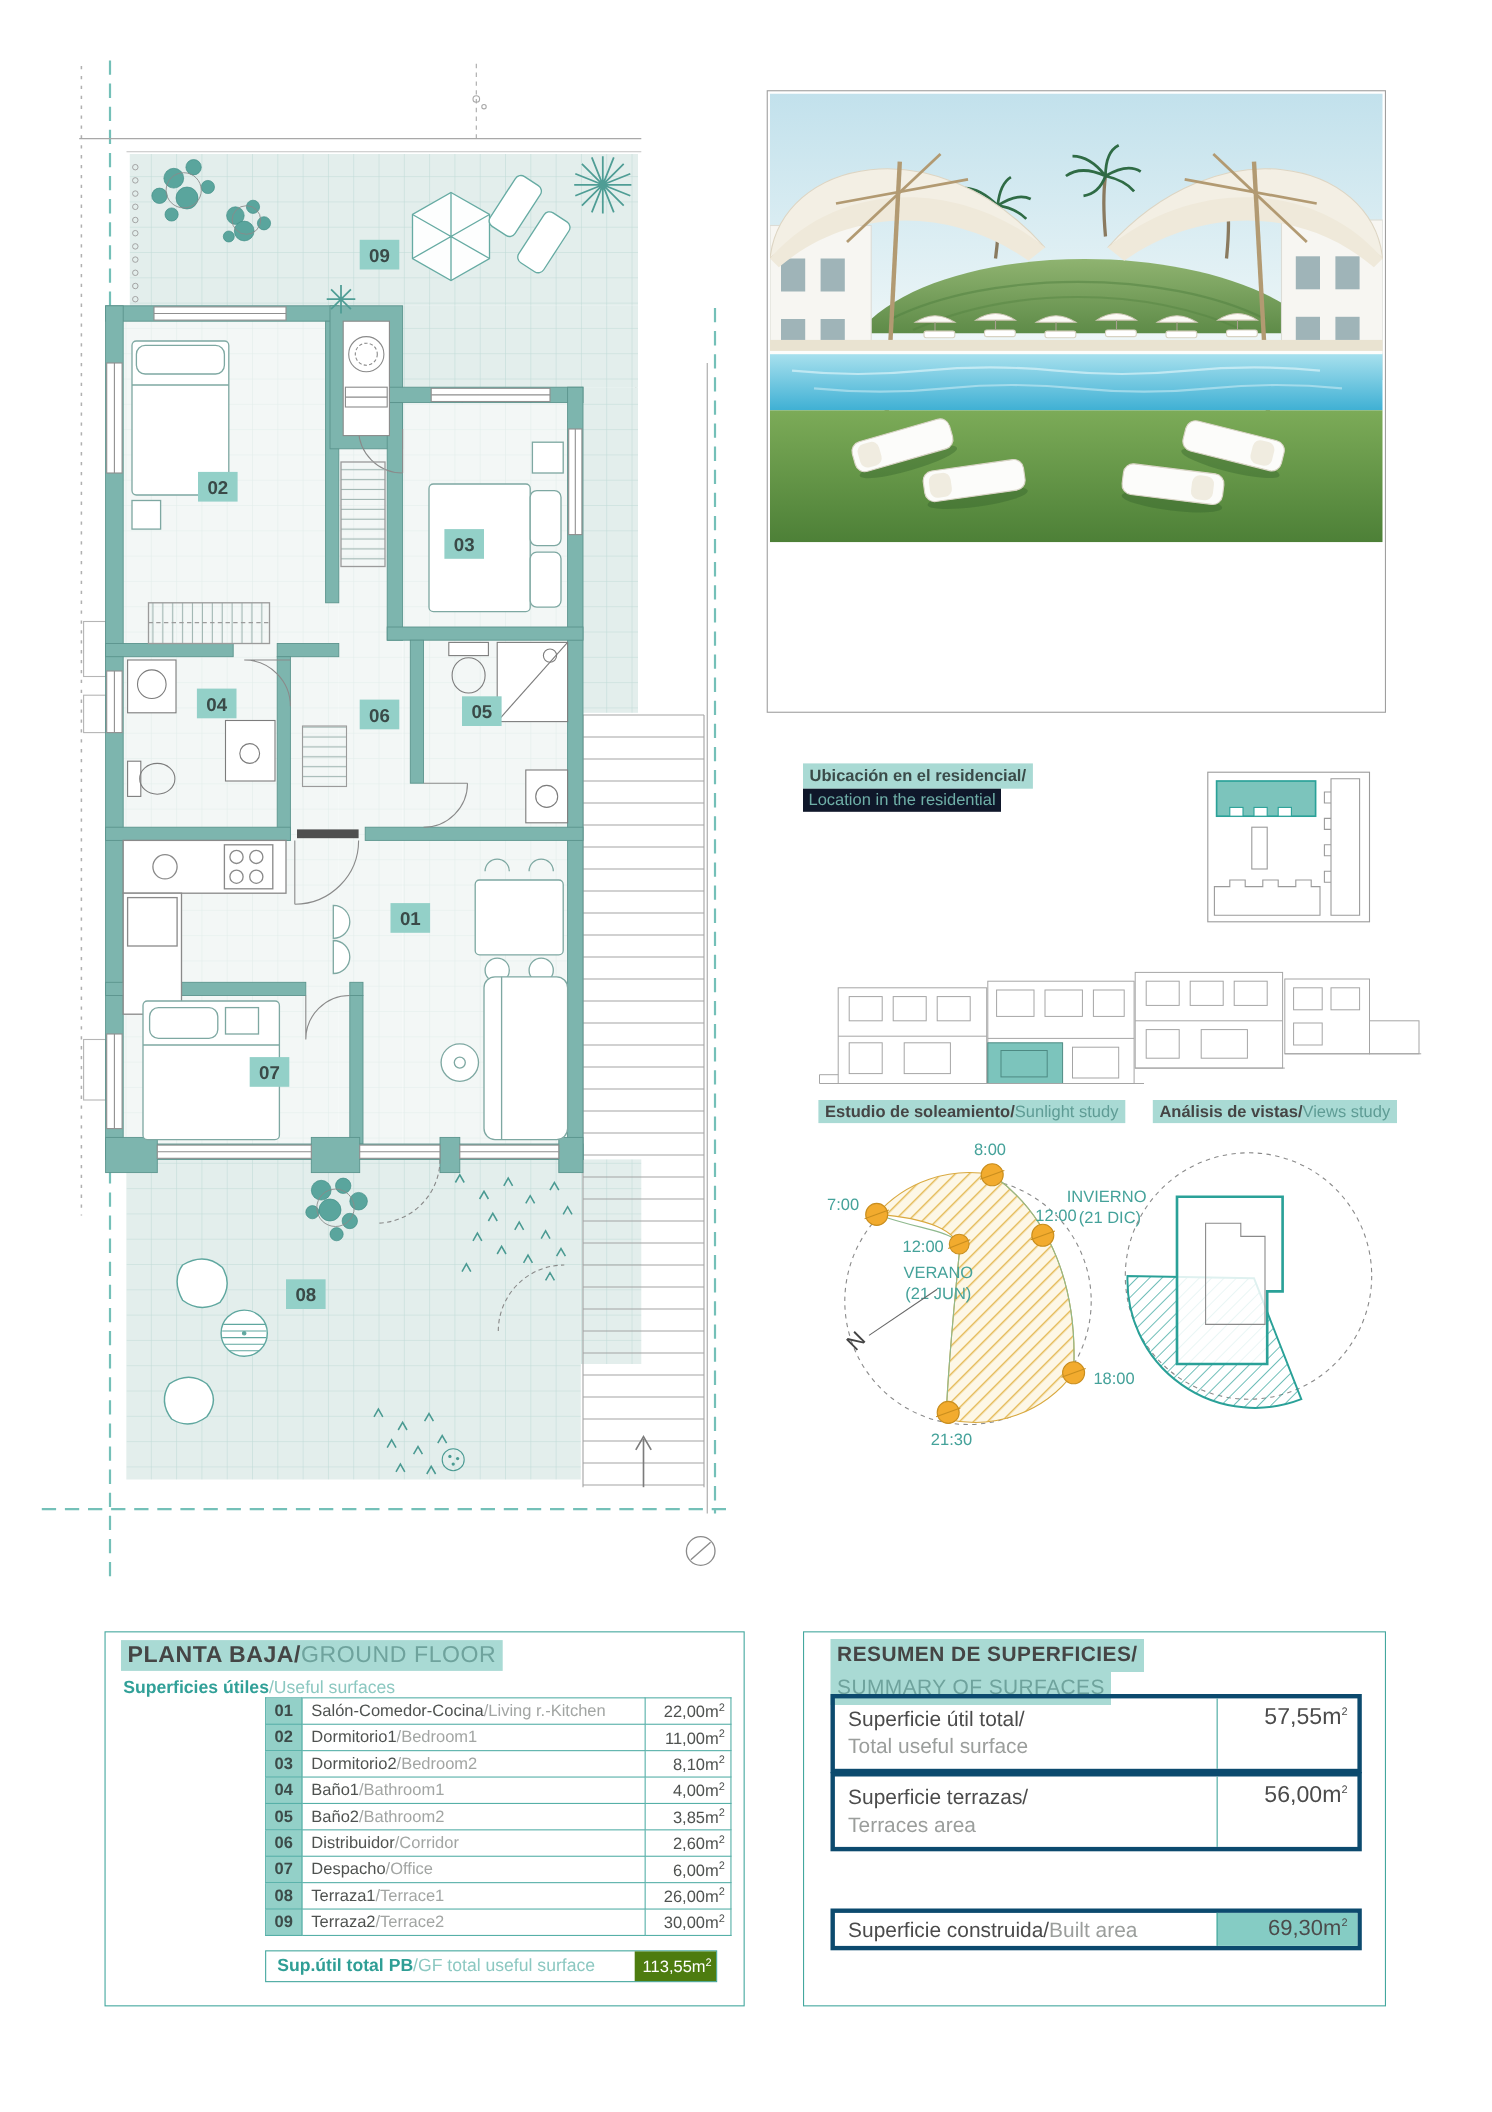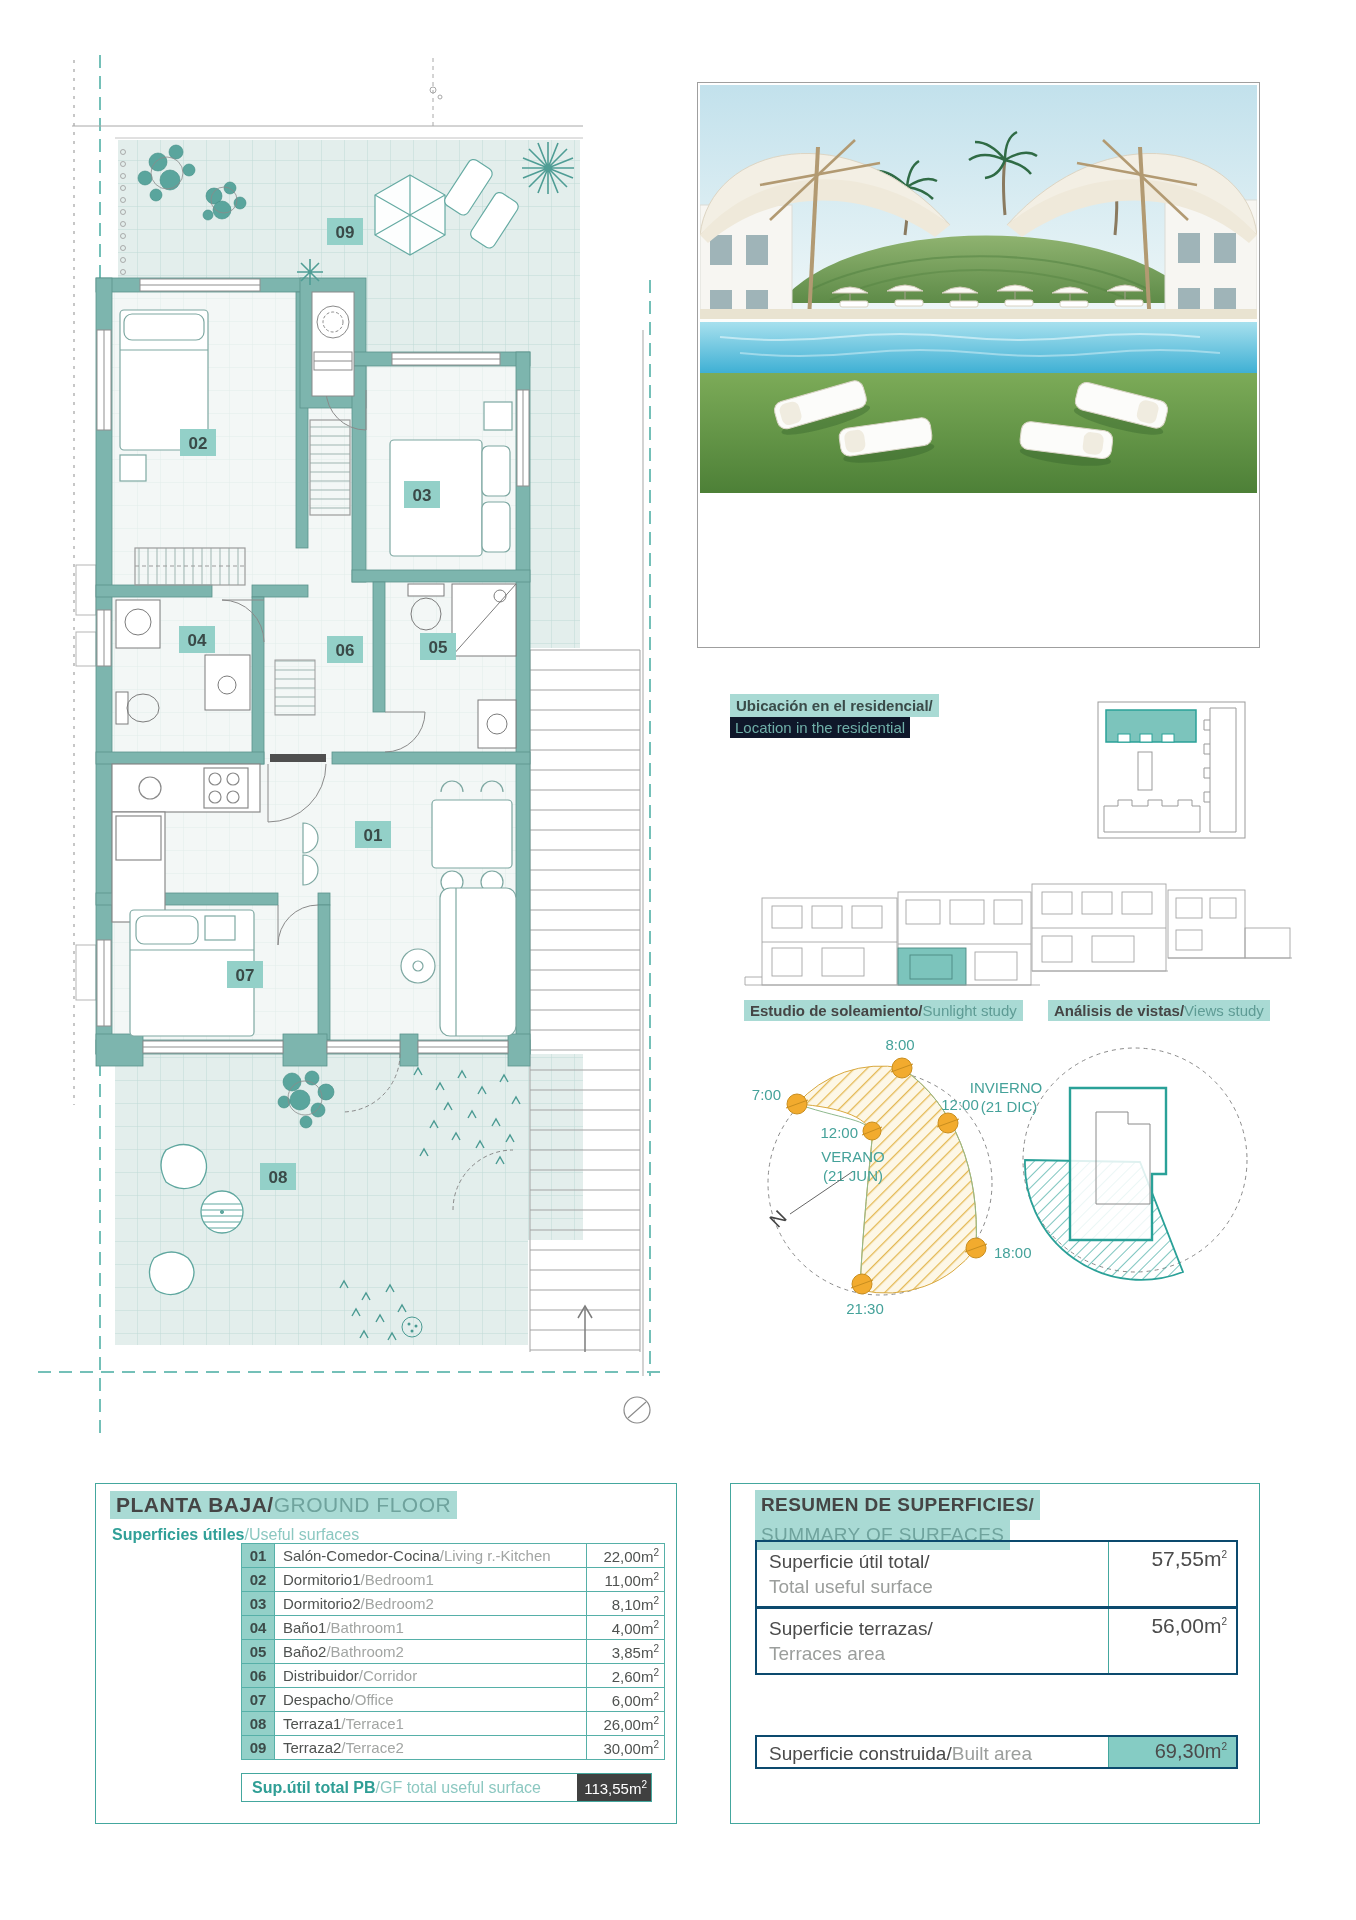--- a/index.html
+++ b/index.html
@@ -44,31 +44,31 @@
   #gf-table td.nm{width:303px;padding-left:8px;}
   #gf-table td.nm .nes{color:#4f5250;}
   #gf-table td.nm .nen{color:#a2a5a3;}
   #gf-table td.val{width:72px;text-align:right;padding-right:5px;color:#4f5250;}
   sup{font-size:10px;}
   #gf-total{position:absolute;left:145px;top:289px;width:409px;height:27px;
             border:1.5px solid #44a79e;display:flex;align-items:center;font-size:16px;}
   #gf-total .lbl{flex:1;padding-left:10px;}
   #gf-total .lbl .es{color:#2f9e95;font-weight:bold;}
   #gf-total .lbl .en{color:#8cc8c1;}
-  #gf-total .tval{width:74px;height:100%;background:#404040;color:#ffffff;font-size:15px;
+  #gf-total .tval{width:74px;height:100%;background:#4d7c0f;color:#ffffff;font-size:15px;
                   display:flex;align-items:center;justify-content:flex-end;padding-right:4px;box-sizing:border-box;}
 
   
   #sum-panel{left:730px;top:1483px;width:528px;height:339px;border:1.5px solid #44a79e;}
   #sum-title{position:absolute;left:24px;top:6px;font-size:19px;line-height:26px;letter-spacing:.4px;}
   #sum-title .es{color:#454545;font-weight:bold;}
   #sum-title .en{color:#6fa39d;}
   #sum-upper{position:absolute;left:24px;top:57px;width:483px;}
   #sum-lower{position:absolute;left:24px;top:252px;width:483px;}
-  .srow{display:flex;border:2px solid #0c4a6e;margin-top:-1px;gap:33px;}
+  .srow{display:flex;border:4px solid #0c4a6e;margin-top:-1px;gap:33px;}
   .srow .lblbox{flex:1;padding:7px 12px 0 12px;font-size:19px;line-height:25px;}
   .srow .lblbox .es{color:#4b4b4b;}
   .srow .lblbox .en{color:#9b9e9c;}
   .srow .valbox{width:128px;border-left:1px solid #44a79e;text-align:right;
                 font-size:21px;color:#4b4b4b;padding:5px 9px 0 0;box-sizing:border-box;}
   #sum-upper .srow{height:64px;}
   #sum-lower .srow{height:30px;}
   #sum-lower .lblbox{padding-top:4px;font-size:19px;}
   #sum-lower .valbox{background:#85ccc4;padding-top:3px;font-size:20px;}
 </style>

